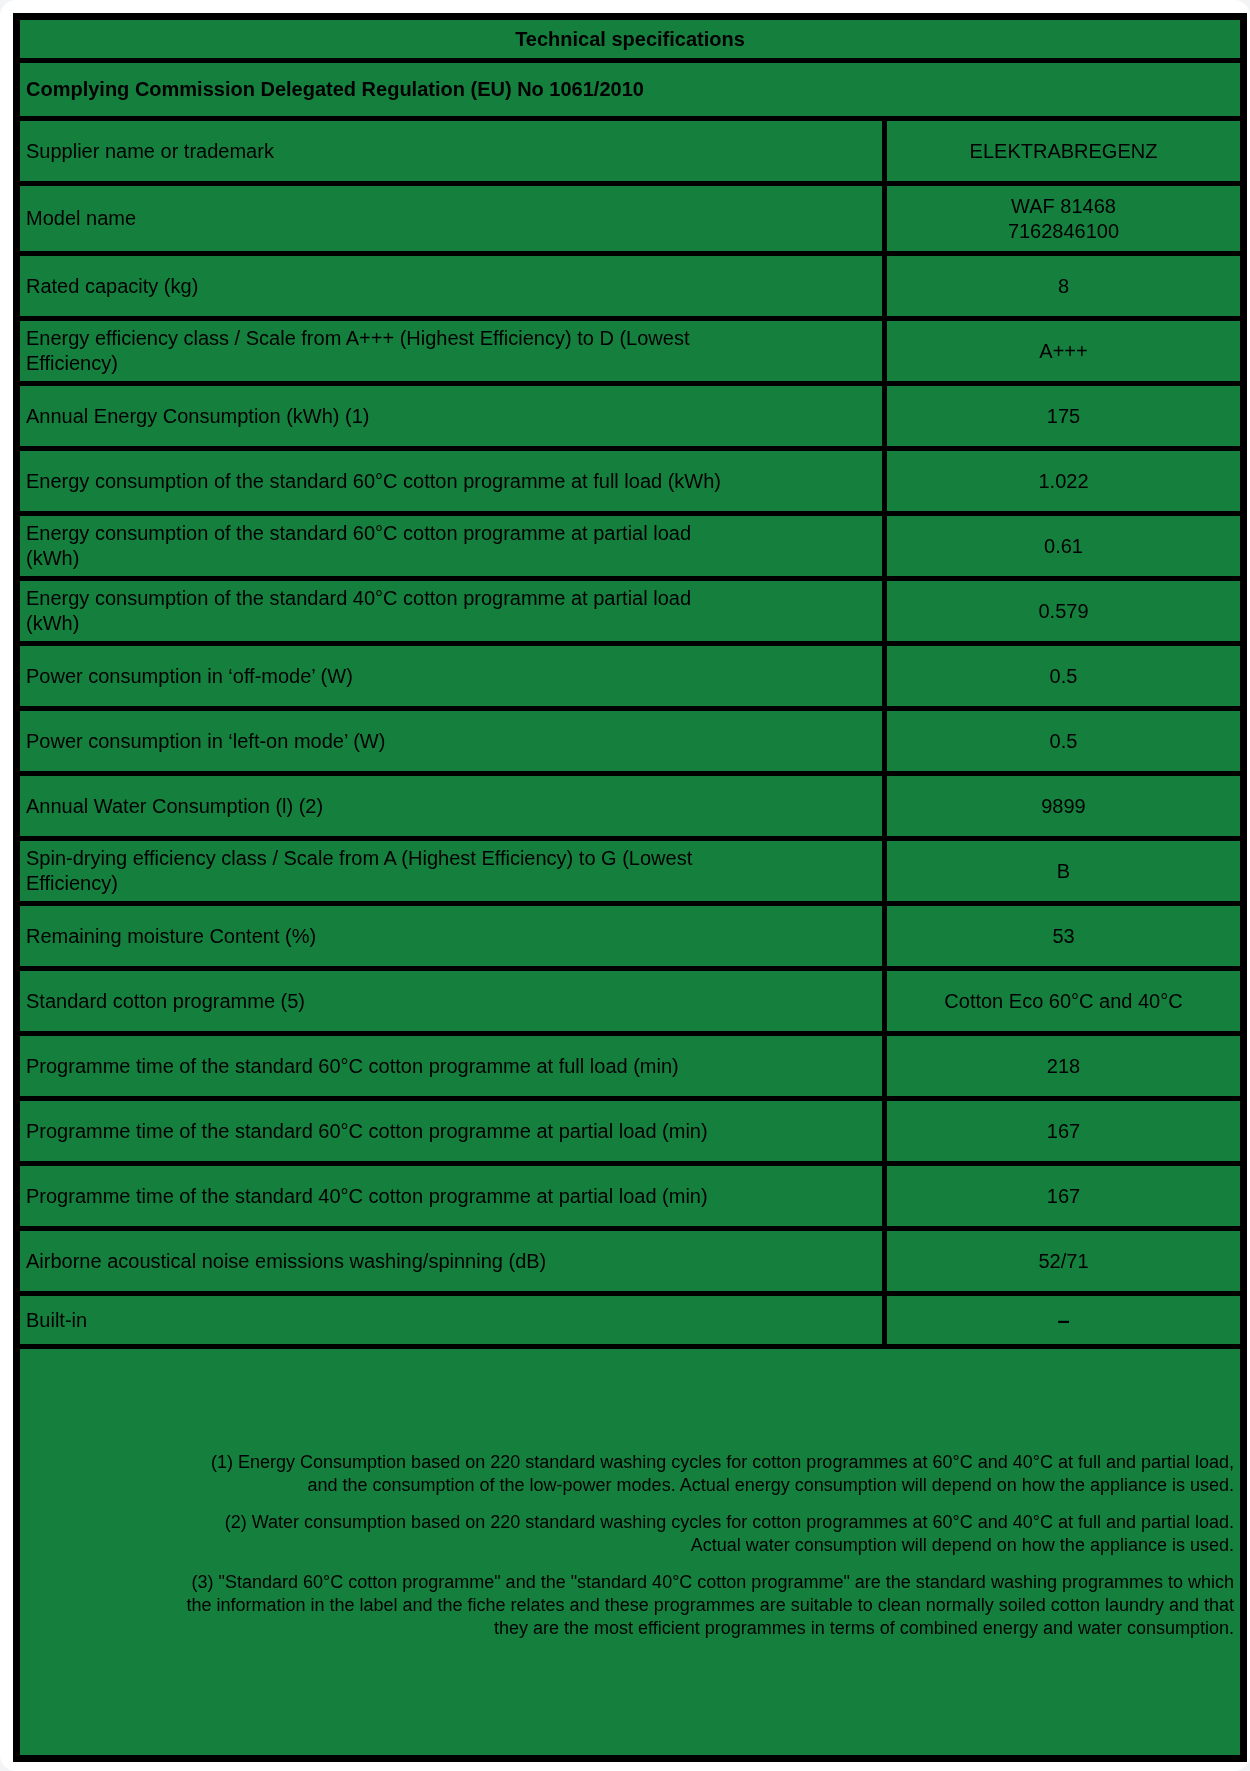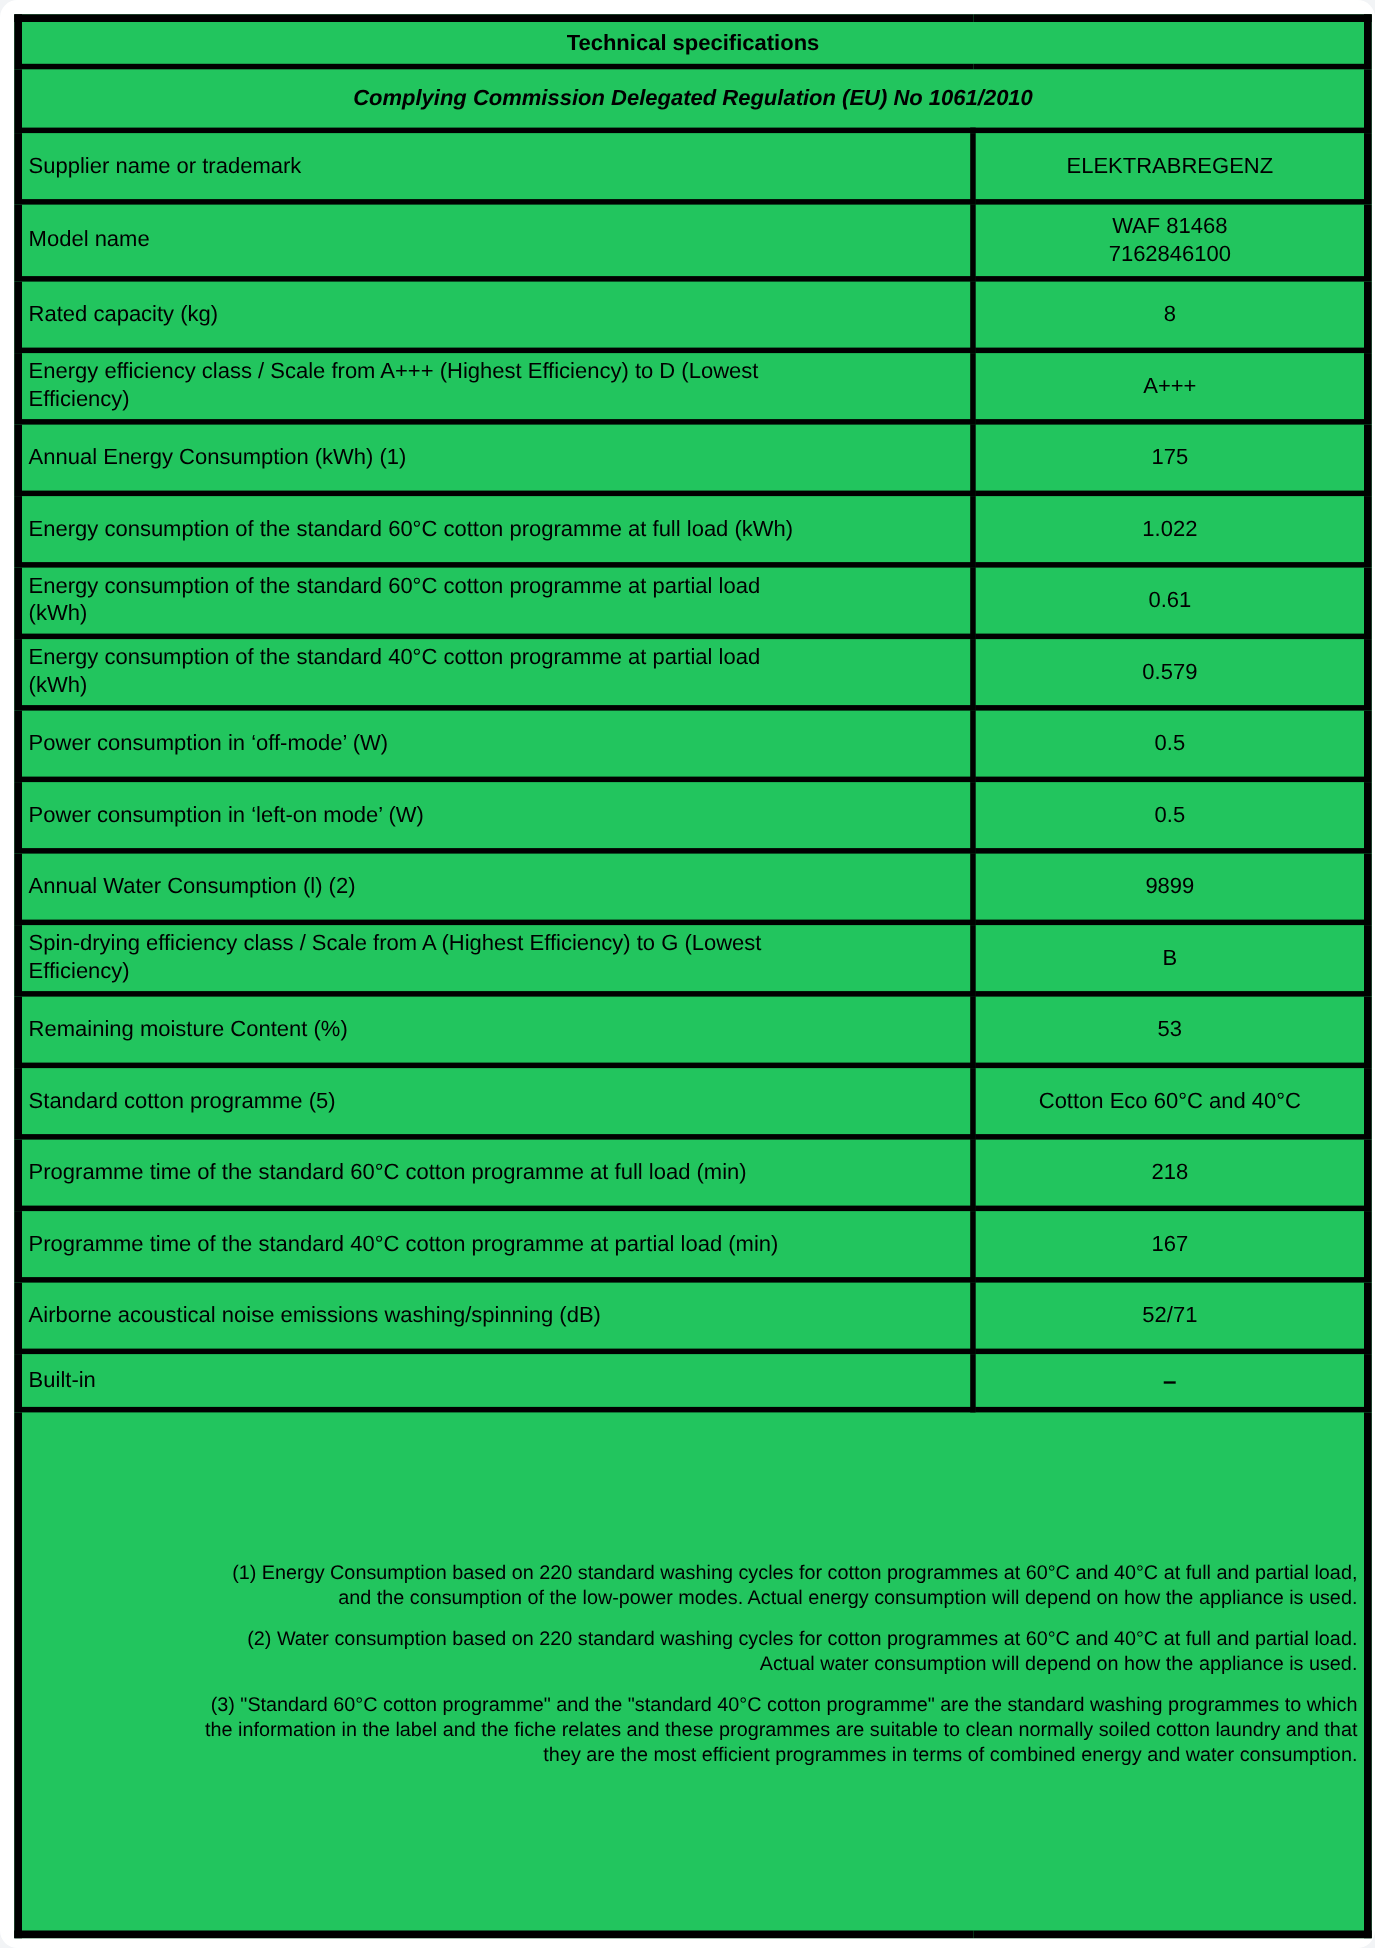--- a/index.html
+++ b/index.html
@@ -16,21 +16,21 @@
     background:#ffffff;
     border-radius:16px;
     overflow:hidden;
   }
   table.spec-table{
     border-collapse:collapse;
     table-layout:fixed;
     margin:13px 0 0 13px;
     width:1227px;
     height:1749px;
-    background:#22c55e;
+    background:#15803d;
   }
   table.spec-table col.c1{width:868px;}
   table.spec-table col.c2{width:359px;}
   table.spec-table td{
     border:5px solid #000;
     padding:2px 6px;
     vertical-align:middle;
     font-size:20px;
     line-height:25px;
   }
@@ -45,21 +45,21 @@
   tr.r-def{height:65px;}
   tr.r-title{height:44px;}
   tr.r-subtitle{height:58px;}
   tr.r-model{height:70px;}
   tr.r-builtin{height:53px;}
 
   td.title{
     text-align:center;font-weight:bold;font-size:21px;
   }
   td.subtitle{
-    text-align:center;font-weight:bold;font-style:italic;font-size:21px;
+    text-align:left;font-weight:bold;font-size:21px;
   }
   td.lbl{
     text-align:left;
     white-space:pre-line;
     padding-left:5px;
   }
   td.val{
     text-align:center;
     white-space:pre-line;
   }
@@ -169,20 +169,24 @@
     <tr class="r-def">
       <td class="lbl">Standard cotton programme (5)</td>
       <td class="val">Cotton Eco 60°C and 40°C</td>
     </tr>
 
     <tr class="r-def">
       <td class="lbl">Programme time of the standard 60°C cotton programme at full load (min)</td>
       <td class="val">218</td>
     </tr>
 
+    <tr class="r-def">
+      <td class="lbl">Programme time of the standard 60°C cotton programme at partial load (min)</td>
+      <td class="val">167</td>
+    </tr>
 
     <tr class="r-def">
       <td class="lbl">Programme time of the standard 40°C cotton programme at partial load (min)</td>
       <td class="val">167</td>
     </tr>
 
 
     <tr class="r-def">
       <td class="lbl">Airborne acoustical noise emissions washing/spinning (dB)</td>
       <td class="val">52/71</td>

